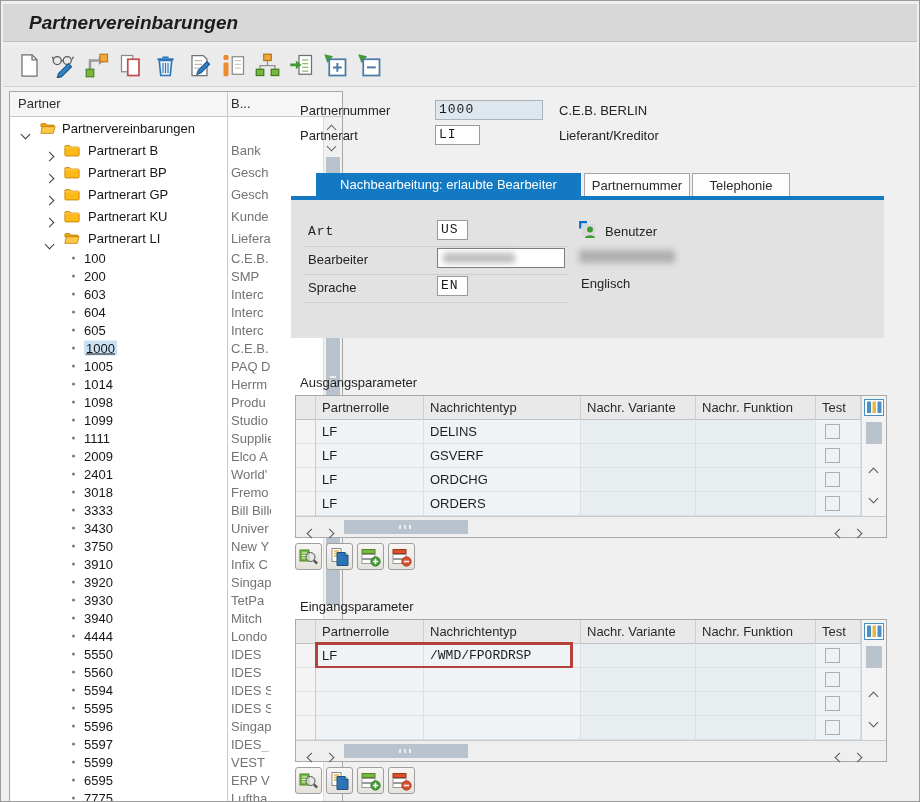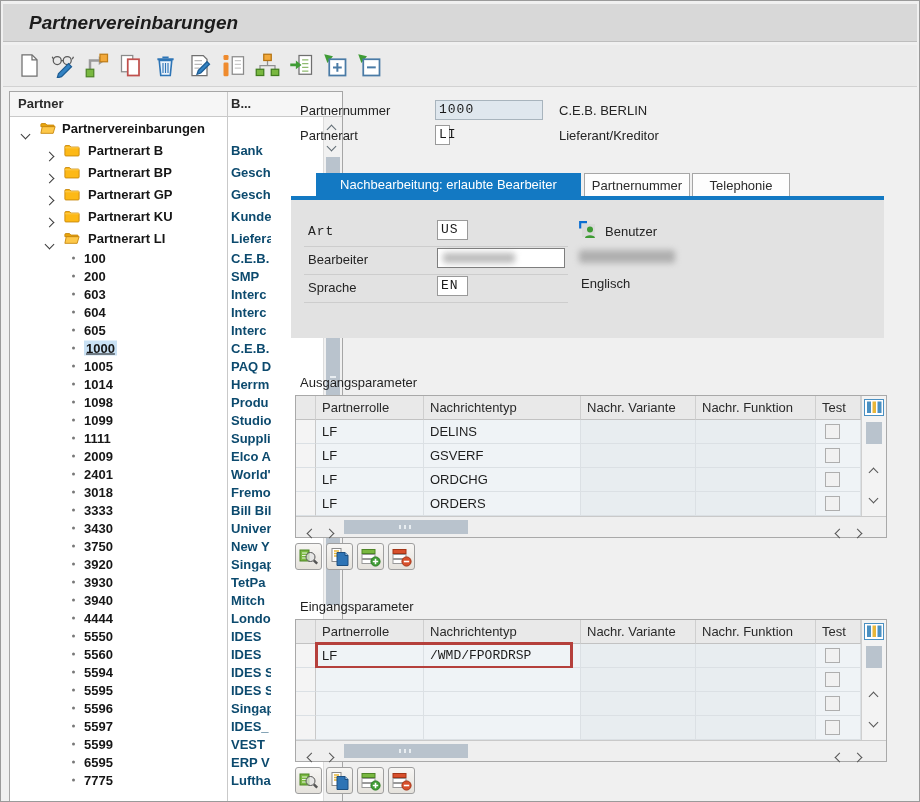--- a/index.html
+++ b/index.html
@@ -11,32 +11,32 @@
   .titlebar{position:absolute;left:2px;right:2px;top:3px;height:37px;background:#d8d8d8;
             border-bottom:1px solid #bdbdbd;display:flex;align-items:center;}
   .titlebar .ttl{font-size:19px;font-weight:bold;font-style:italic;margin-left:26px;color:#1c1c1c;}
   .toolbar{position:absolute;left:2px;right:2px;top:44px;height:42px;background:#ebebeb;
            border-bottom:1px solid #d2d2d2;display:flex;align-items:center;padding-left:12px;box-sizing:border-box;}
   .tbtn{width:32px;height:32px;border:none;background:transparent;padding:2px;margin-right:2px;cursor:pointer;}
   .tbtn svg{width:25px;height:25px;display:block;}
 
   
   .tree-panel{position:absolute;left:8px;top:90px;width:334px;bottom:0;background:#fff;
-              border:1px solid #a6a6a6;border-bottom:none;box-sizing:border-box;overflow:hidden;font-weight:bold;}
+              border:1px solid #a6a6a6;border-bottom:none;box-sizing:border-box;overflow:hidden;}
   .tree-header{position:absolute;left:0;right:0;top:0;height:24px;background:#f6f6f6;
                border-bottom:1px solid #c9c9c9;font-size:13px;color:#2b2b2b;}
   .tree-header .h1{position:absolute;left:8px;top:4px;}
   .tree-header .h2{position:absolute;left:221px;top:4px;}
   .tree-divider{position:absolute;left:217px;top:0;bottom:0;width:1px;background:#c9c9c9;}
   .tree-body{position:absolute;left:0;right:0;top:25px;bottom:0;overflow:hidden;}
   .trow{position:relative;width:100%;}
   .trow.f{height:22px;} .trow.l{height:18px;}
   .trow .lbl{position:absolute;top:50%;transform:translateY(-50%);font-size:13px;white-space:nowrap;color:#161616;}
   .trow .bcell{position:absolute;left:221px;width:40px;top:50%;transform:translateY(-50%);
-               font-size:13px;white-space:nowrap;overflow:hidden;color:#0c4a6e;}
+               font-size:13px;white-space:nowrap;overflow:hidden;color:#737373;}
   .trow .sel{background:#c9e1f4;text-decoration:underline;padding:0 2px;}
   .chev{display:inline-block;width:6px;height:6px;border-right:1.6px solid #3c3c3c;border-bottom:1.6px solid #3c3c3c;}
   .chev.open{transform:rotate(45deg);} .chev.closed{transform:rotate(-45deg);}
   .texp{position:absolute;top:50%;margin-top:-4px;}
   .ticon{position:absolute;top:50%;transform:translateY(-50%);width:16px;height:14px;}
   .bullet{position:absolute;top:50%;transform:translateY(-50%);width:3px;height:3px;border-radius:50%;background:#787878;}
   .tree-scroll{position:absolute;right:0;top:25px;bottom:0;width:18px;background:#f1f1f1;border-left:1px solid #dcdcdc;}
   .sarr{position:absolute;left:4px;width:9px;height:9px;}
   .sarr .chev{border-color:#5f6b73;}
   .vthumb{position:absolute;left:2px;width:14px;background:#b9c3cd;}
@@ -306,20 +306,25 @@
           <span class="lbl" style="left: 74px;">3430</span>
           <span class="bcell">Univer</span>
         </div>
         <div class="trow l">
           <span class="bullet" style="left: 62px;"></span>
           <span class="lbl" style="left: 74px;">3750</span>
           <span class="bcell">New Y</span>
         </div>
         <div class="trow l">
           <span class="bullet" style="left: 62px;"></span>
+          <span class="lbl" style="left: 74px;">3910</span>
+          <span class="bcell">Infix C</span>
+        </div>
+        <div class="trow l">
+          <span class="bullet" style="left: 62px;"></span>
           <span class="lbl" style="left: 74px;">3920</span>
           <span class="bcell">Singap</span>
         </div>
         <div class="trow l">
           <span class="bullet" style="left: 62px;"></span>
           <span class="lbl" style="left: 74px;">3930</span>
           <span class="bcell">TetPa</span>
         </div>
         <div class="trow l">
           <span class="bullet" style="left: 62px;"></span>
@@ -391,21 +396,21 @@
     </div>
   </div>
 
   <div class="main">
 
     <span class="flabel" style="left:9px;top:12px;">Partnernummer</span>
     <span class="field ro mono" style="left:144px;top:9px;width:108px;">1000</span>
     <span class="fdesc" style="left:268px;top:12px;">C.E.B. BERLIN</span>
 
     <span class="flabel" style="left:9px;top:37px;">Partnerart</span>
-    <span class="field mono" style="left:144px;top:34px;width:15px;">LI</span>
+    <span class="field mono" style="left:144px;top:34px;width:45px;">LI</span>
     <span class="fdesc" style="left:268px;top:37px;">Lieferant/Kreditor</span>
 
     <div class="tabs" id="tabs">
         <div class="tab active" style="left: 25px; width: 265px;">Nachbearbeitung: erlaubte Bearbeiter</div>
         <div class="tab inactive" style="left: 293px; width: 106px;">Partnernummer</div>
         <div class="tab inactive" style="left: 401px; width: 98px;">Telephonie</div>
       </div>
     <div class="tab-strip"></div>
 
     <div class="tab-panel">

